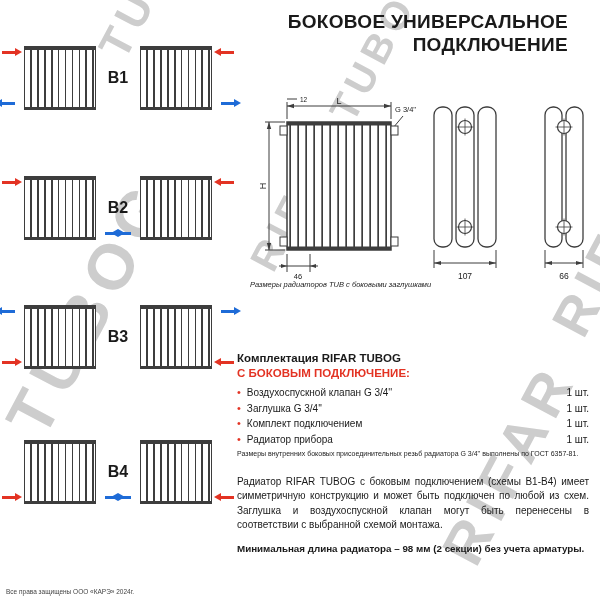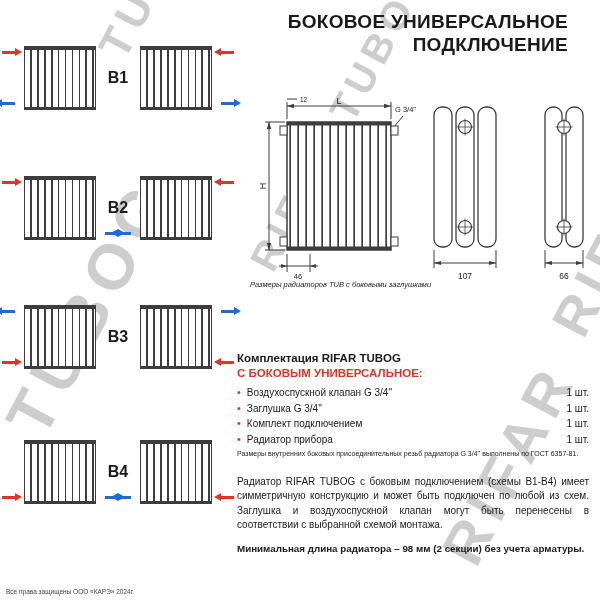--- a/index.html
+++ b/index.html
@@ -228,21 +228,21 @@
     </g>
     <g fill="#3d3d3d">
       <polygon points="5,161 12,158.9 12,163.1"></polygon>
       <polygon points="43,161 36,158.9 36,163.1"></polygon>
     </g>
     <text x="24" y="177" text-anchor="middle" font-size="8.5" fill="#1a1a1a">66</text>
   </svg>
 
   <div class="kit">
     <div class="kit-h1">Комплектация RIFAR TUBOG</div>
-    <div class="kit-h2">С БОКОВЫМ УНИВЕРСАЛЬНОЕ:</div>
+    <div class="kit-h2">С БОКОВЫМ ПОДКЛЮЧЕНИЕ:</div>
     <div class="kit-list">
         <div class="kit-item">
           <span class="bullet">•</span>
           <span class="kit-name">Воздухоспускной клапан G 3/4''</span>
           <span class="kit-qty">1 шт.</span>
         </div>
         <div class="kit-item">
           <span class="bullet">•</span>
           <span class="kit-name">Заглушка G 3/4''</span>
           <span class="kit-qty">1 шт.</span>

